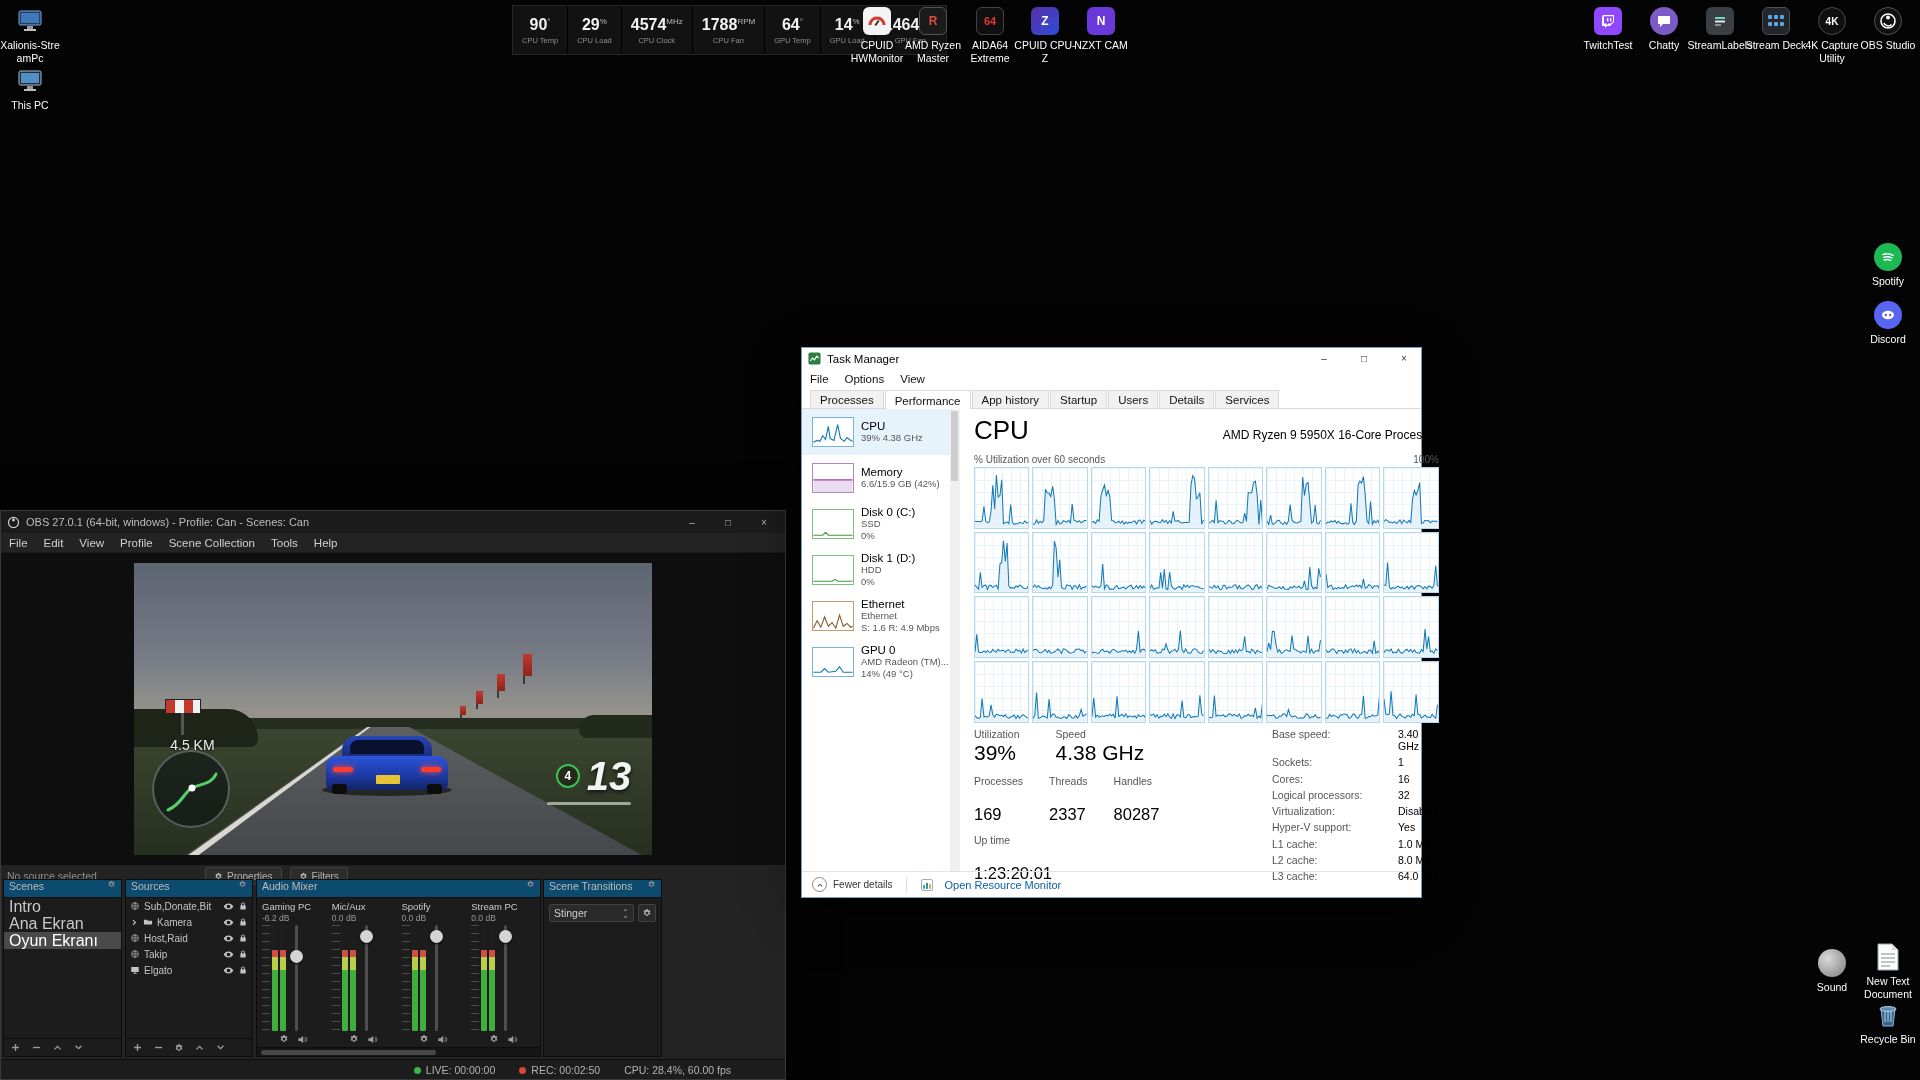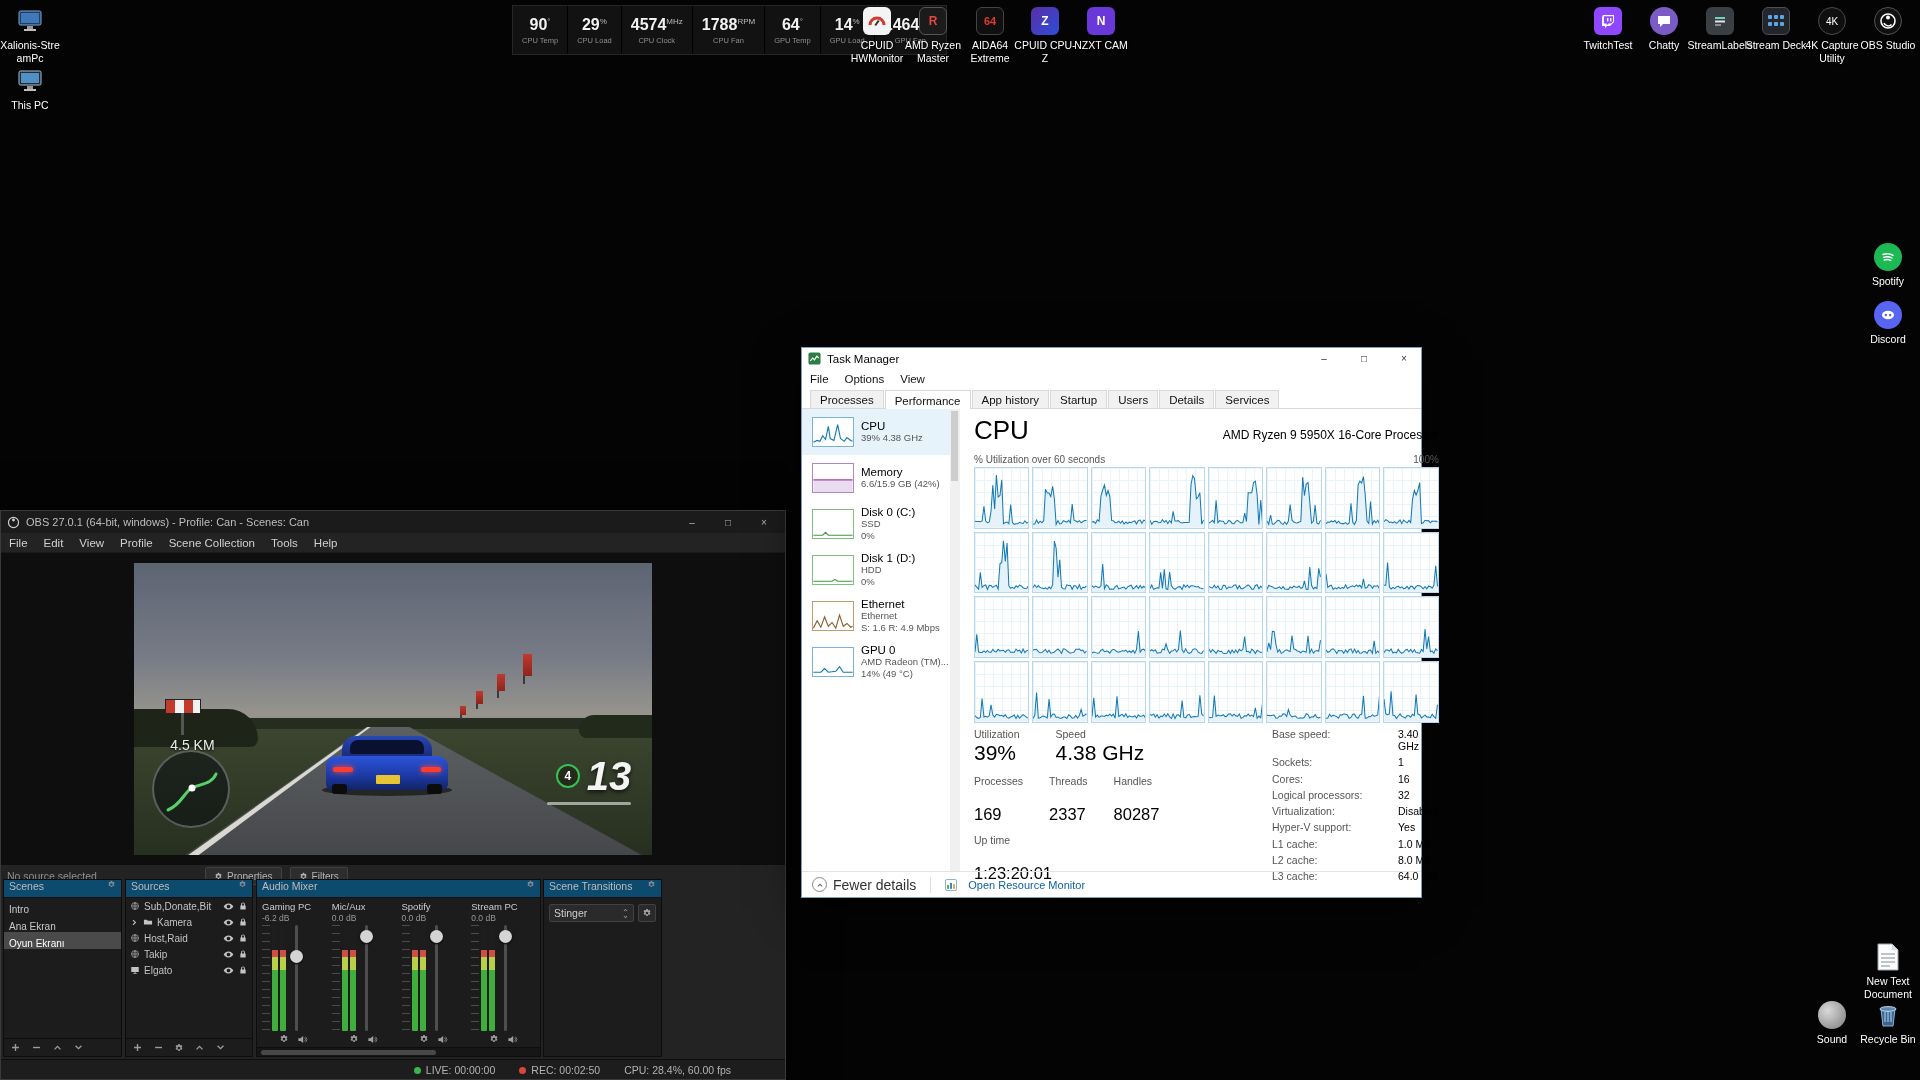--- a/index.html
+++ b/index.html
@@ -5,21 +5,21 @@
 *{margin:0;padding:0;box-sizing:border-box}
 html,body{width:1920px;height:1080px;overflow:hidden;background:#000}
 body{font-family:"Liberation Sans",sans-serif}
 .screen{position:absolute;inset:0;width:1920px;height:1080px;background:#040404;overflow:hidden}
 svg{display:block}
 
 .dicon{position:absolute;width:66px;display:flex;flex-direction:column;align-items:center;gap:3px;cursor:default}
 .dicon .ic{width:30px;height:30px;display:flex;align-items:center;justify-content:center}
 .dicon .lbl{font-size:10.5px;color:#fff;text-align:center;line-height:1.2;text-shadow:1px 1px 2px rgba(0,0,0,.95);word-break:break-word}
 .sq{width:28px;height:28px;border-radius:6px;display:flex;align-items:center;justify-content:center;color:#fff;font-weight:bold;font-size:12px}
-.circ{width:28px;height:28px;border-radius:50%;display:flex;align-items:center;justify-content:center;color:#fff;font-weight:normal;font-size:11px}
+.circ{width:28px;height:28px;border-radius:50%;display:flex;align-items:center;justify-content:center;color:#fff;font-weight:bold;font-size:11px}
 
 .sensorbar{position:absolute;left:512px;top:5px;height:50px;display:flex;background:#121212;border:1px solid #262626}
 .stile{padding:4px 9px 3px;display:flex;flex-direction:column;align-items:center;justify-content:center;border-right:1px solid #000}
 .stile:last-child{border-right:none}
 .stile .v{color:#f2f2f2;font-size:16px;font-weight:bold;line-height:1}
 .stile .v .u{font-size:8px;color:#bdbdbd;font-weight:normal;vertical-align:super}
 .stile .l{color:#8f8f8f;font-size:7.5px;margin-top:3px;white-space:nowrap}
 
 .win{position:absolute;box-shadow:0 12px 40px rgba(0,0,0,.65)}
 
@@ -57,21 +57,21 @@
 .pos-bar{position:absolute;right:4%;top:82%;width:84px;height:3px;background:rgba(255,255,255,.55);border-radius:2px}
 .obs-srcbar{position:absolute;left:0;top:354px;width:784px;height:22px;display:flex;align-items:center;gap:8px;padding:0 6px}
 .obs-srcbar .hint{font-size:10.5px;color:#8f8f8f;width:190px}
 .miniBtn{display:inline-flex;align-items:center;gap:4px;height:18px;padding:4px 8px;background:#2d2d2d;border:1px solid #414141;border-radius:2px;color:#b2b2b2;font-size:10px}
 
 .dock{position:absolute;top:368px;height:178px;background:#1c1c1c;border:1px solid #0d0d0d;display:flex;flex-direction:column}
 .dock-h{height:18px;background:#0c4a6e;display:flex;align-items:flex-start;justify-content:space-between;padding:0 5px;border-bottom:1px solid #131313;flex:none}
 .dock-h .dt{font-size:10.5px;color:#bcbcbc}
 .dock-body{flex:1;overflow:hidden;position:relative}
 .dock-tools{height:18px;border-top:1px solid #0d0d0d;display:flex;align-items:center;gap:10px;padding:0 6px;flex:none;color:#9c9c9c}
-.scene-row{height:17px;display:flex;align-items:flex-end;padding:0 5px;font-size:10px;color:#c9c9c9}
+.scene-row{height:17px;display:flex;align-items:flex-start;padding:0 5px;font-size:16px;color:#c9c9c9}
 .scene-row.sel{background:#4a4a4a;color:#fff}
 .src-row{height:16px;display:flex;align-items:center;gap:4px;padding:0 4px;font-size:10px;color:#c4c4c4}
 .src-row .nm{flex:1;white-space:nowrap;overflow:hidden;text-overflow:ellipsis}
 .src-row svg{flex:none}
 
 .mix-wrap{display:flex;height:100%;padding:2px 2px 0}
 .chan{width:70px;display:flex;flex-direction:column;padding:1px 3px 0}
 .chan .cn{font-size:9.5px;color:#cdcdcd;white-space:nowrap;overflow:hidden;text-overflow:ellipsis}
 .chan .db{font-size:8.5px;color:#999;margin-top:1px}
 .meter{flex:1;display:flex;gap:2px;margin-top:2px;align-items:stretch}
@@ -122,21 +122,21 @@
 .stat-l{width:272px;flex:none}
 .srow{display:flex;gap:36px}
 .srow2{display:flex;gap:26px;margin-top:10px}
 .sblk .lb{font-size:10.5px;color:#555}
 .sblk .vl{font-size:21px;color:#000;margin-top:1px}
 .sblk .vm{font-size:16.5px;color:#000;margin-top:18px}
 .det{display:grid;grid-template-columns:118px auto;column-gap:8px;row-gap:3.5px;font-size:10.5px;margin-left:26px}
 .det .dl{color:#555}
 .det .dv{color:#000}
 .tm-footer{position:absolute;left:0;bottom:0;right:0;height:26px;border-top:1px solid #e3e3e3;display:flex;align-items:center;padding:0 10px;gap:14px}
-.fewer{display:flex;align-items:center;gap:6px;font-size:14px;color:#333}
+.fewer{display:flex;align-items:center;gap:6px;font-size:10px;color:#333}
 .cir{width:15px;height:15px;border:1px solid #898989;border-radius:50%;display:flex;align-items:center;justify-content:center;color:#666}
 .vsep{width:1px;height:16px;background:#ddd}
 .rlink{display:flex;align-items:flex-start;gap:11px;font-size:11px;color:#0b61a4}
 </style>
 </head>
 <body>
 
 <svg width="0" height="0" style="position:absolute">
 <defs>
 <symbol id="i-eye" viewBox="0 0 16 16">
@@ -373,21 +373,21 @@
           <g stroke="#7f8c98">
             <line x1="4" y1="11" x2="18" y2="11"></line>
             <line x1="4" y1="15" x2="18" y2="15"></line>
             <line x1="4" y1="19" x2="18" y2="19"></line>
             <line x1="4" y1="23" x2="13" y2="23"></line>
           </g>
         </svg>
       </span>
     <span class="lbl">New Text Document</span>
   </div>
-  <div class="dicon" style="left:1799px;top:1000px">
+  <div class="dicon" style="left:1799px;top:948px">
     <span class="ic">
         <span class="circ" style="background:radial-gradient(circle at 35% 35%,#d9d9d9,#7c7c7c)"></span>
       </span>
     <span class="lbl">Sound</span>
   </div>
   <div class="dicon" style="left:1855px;top:1000px">
     <span class="ic">
         <svg width="22" height="26" viewBox="0 0 22 26">
           <path d="M4 7h14l-2 17H6z" fill="#3f6f9e" stroke="#9ec6ea" opacity=".9"></path>
           <ellipse cx="11" cy="7" rx="8" ry="2.4" fill="#5b8cb8" stroke="#bcd9f0"></ellipse>

